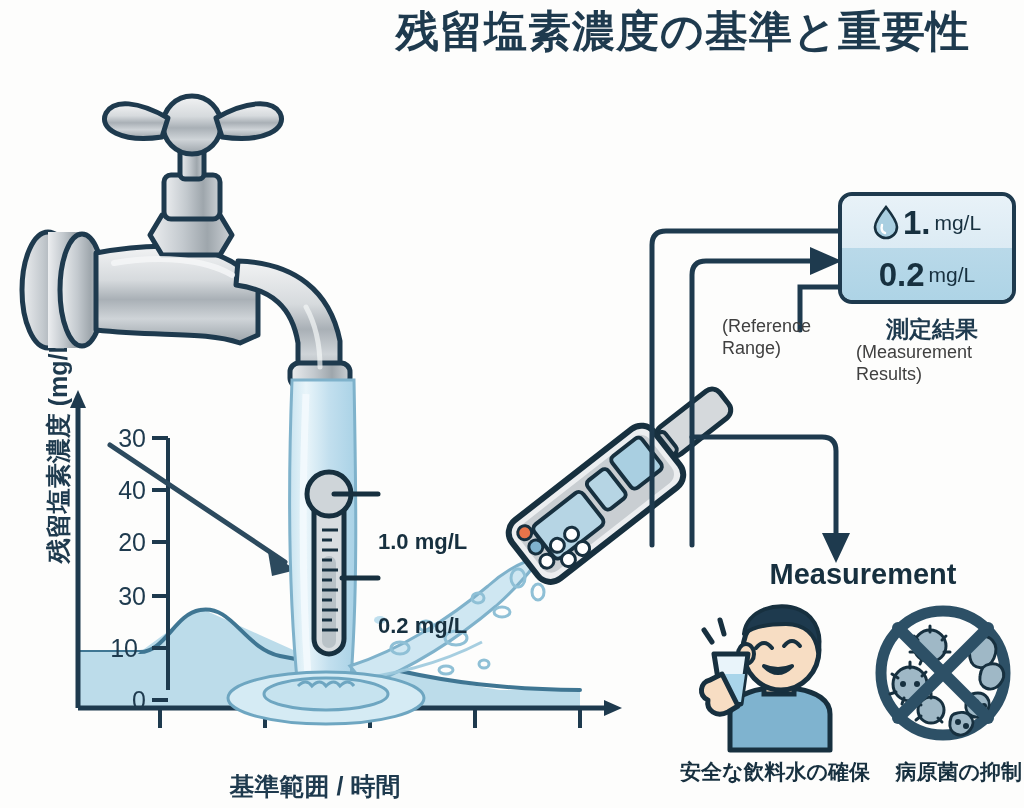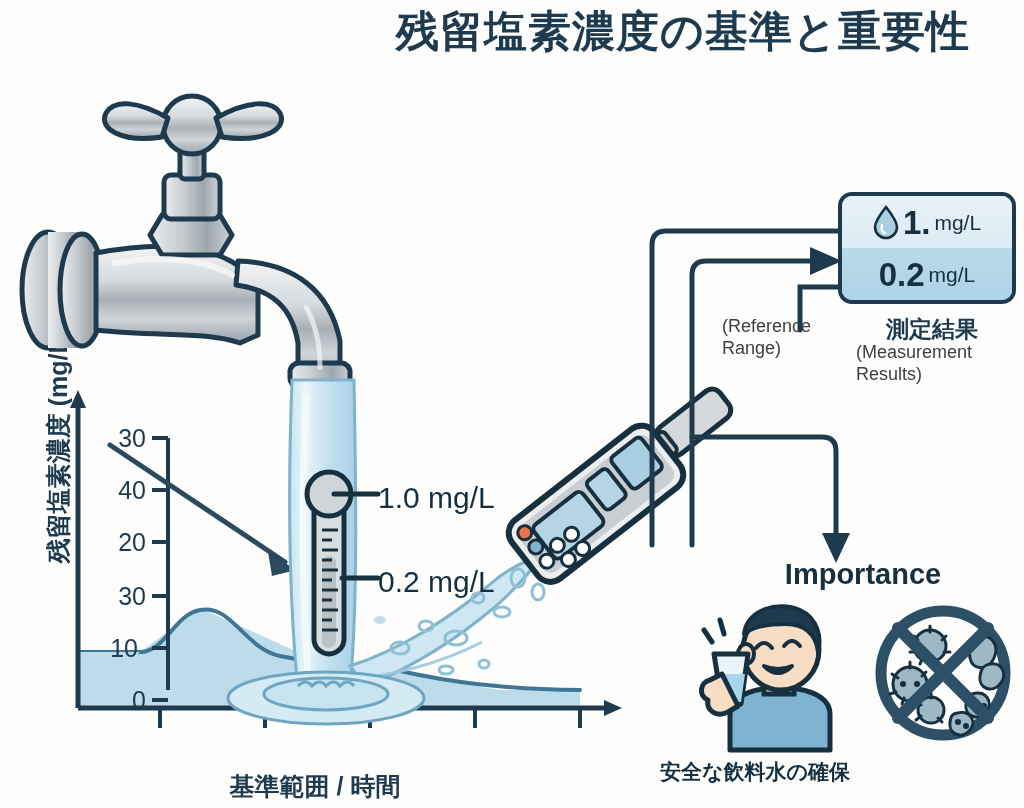--- a/index.html
+++ b/index.html
@@ -38,22 +38,23 @@
     text-align: center;
     font-size: 25px; font-weight: 700; color: #1e3a4e;
   }
   .ytick {
     font-size: 25px; font-weight: 400; color: #1e3a4e;
     text-align: right; width: 46px;
   }
 
   
   .therm-label {
-    font-size: 30px; font-weight: 400; color: #17303f;
+    font-size: 22px; font-weight: 700; color: #17303f;
     white-space: nowrap;
+    margin-top: 48px;
   }
 
   
   #readbox {
     left: 838px; top: 192px;
     width: 178px; height: 112px;
     border: 4px solid #1e3a4e;
     border-radius: 14px;
     overflow: hidden;
     background: #e6f1f7;
@@ -80,21 +81,21 @@
   .cap-en { font-size: 18px; font-weight: 400; color: #404040; line-height: 1.2; }
 
   
   #importance {
     left: 758px; top: 558px; width: 210px;
     text-align: center;
     font-size: 29px; font-weight: 700; color: #17303f;
   }
   .icon-cap {
     font-size: 21px; font-weight: 700; color: #17303f;
-    text-align: left; white-space: nowrap;
+    text-align: right; white-space: nowrap;
   }
   svg { display: block; overflow: visible; }
 </style>
 </head>
 <body>
 
 <div id="stage">
 
   <div class="abs" id="title">残留塩素濃度の基準と重要性</div>
 
@@ -300,21 +301,21 @@
     <div class="cap-en">(Reference</div>
     <div class="cap-en">Range)</div>
   </div>
 
   <div class="abs" style="left:856px; top:316px; width:152px;">
     <div class="cap-jp">測定結果</div>
     <div class="cap-en">(Measurement</div>
     <div class="cap-en">Results)</div>
   </div>
 
-  <div class="abs" id="importance">Importance</div>
+  <div class="abs" id="importance">Measurement</div>
 
   <svg class="abs" style="left:686px; top:600px;" width="172" height="150">
 
     <path d="M44,150 L44,114 C44,100 58,92 76,89 L112,89 C130,92 144,100 144,114 L144,150 Z" fill="#7fb3cf" stroke="#17303f" stroke-width="5" stroke-linejoin="round"></path>
 
     <path d="M78,76 L78,94 L108,94 L108,76 Z" fill="#f7ddc3" stroke="#17303f" stroke-width="5"></path>
 
     <ellipse cx="95" cy="50" rx="38" ry="40" fill="#f7ddc3" stroke="#17303f" stroke-width="5"></ellipse>
 
     <ellipse cx="60" cy="54" rx="8" ry="10" fill="#f7ddc3" stroke="#17303f" stroke-width="4"></ellipse>
@@ -375,14 +376,15 @@
       <path d="M82,112 C96,106 106,118 98,128 C90,138 76,132 78,120 C79,115 79,114 82,112 Z" fill="#9fb8c6" stroke="#17303f" stroke-width="3"></path>
       <circle cx="86" cy="120" r="3" fill="#17303f"></circle>
       <circle cx="94" cy="124" r="3" fill="#17303f"></circle>
     </g>
 
     <line x1="26" y1="26" x2="116" y2="116" stroke="#2d5066" stroke-width="12" stroke-linecap="round"></line>
     <line x1="116" y1="26" x2="26" y2="116" stroke="#2d5066" stroke-width="12" stroke-linecap="round"></line>
   </svg>
 
   <div class="abs icon-cap" style="left:660px; top:758px; width:210px;">安全な飲料水の確保</div>
+  <div class="abs icon-cap" style="left:872px; top:758px; width:150px;">病原菌の抑制</div>
 
 </div>
 
 </body></html>

